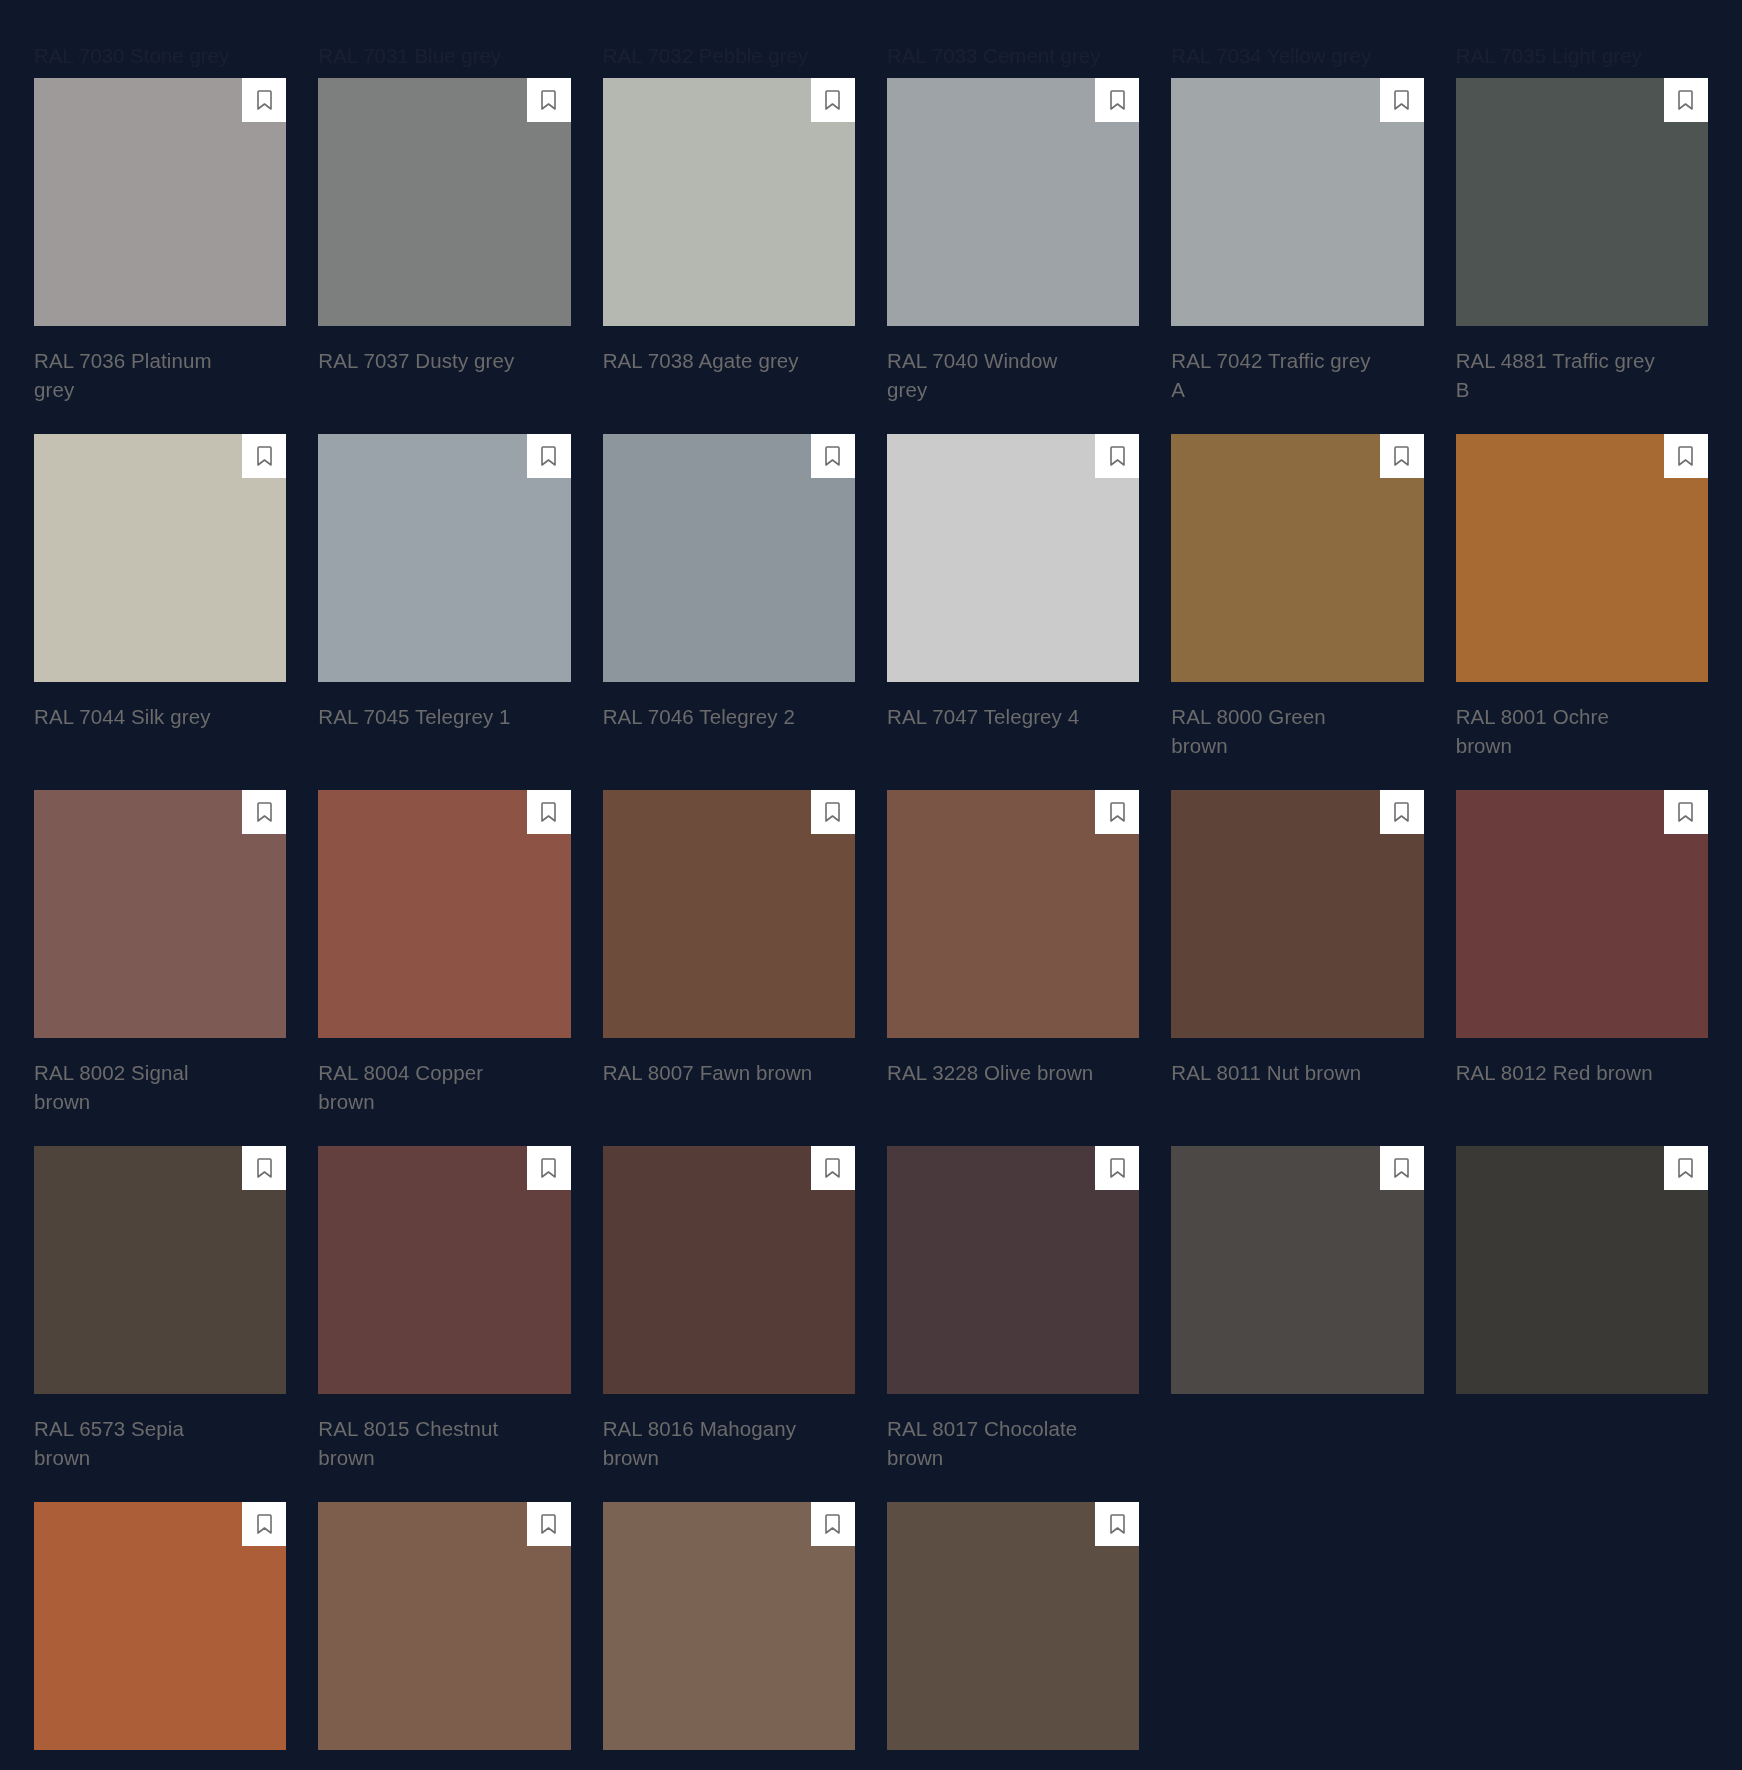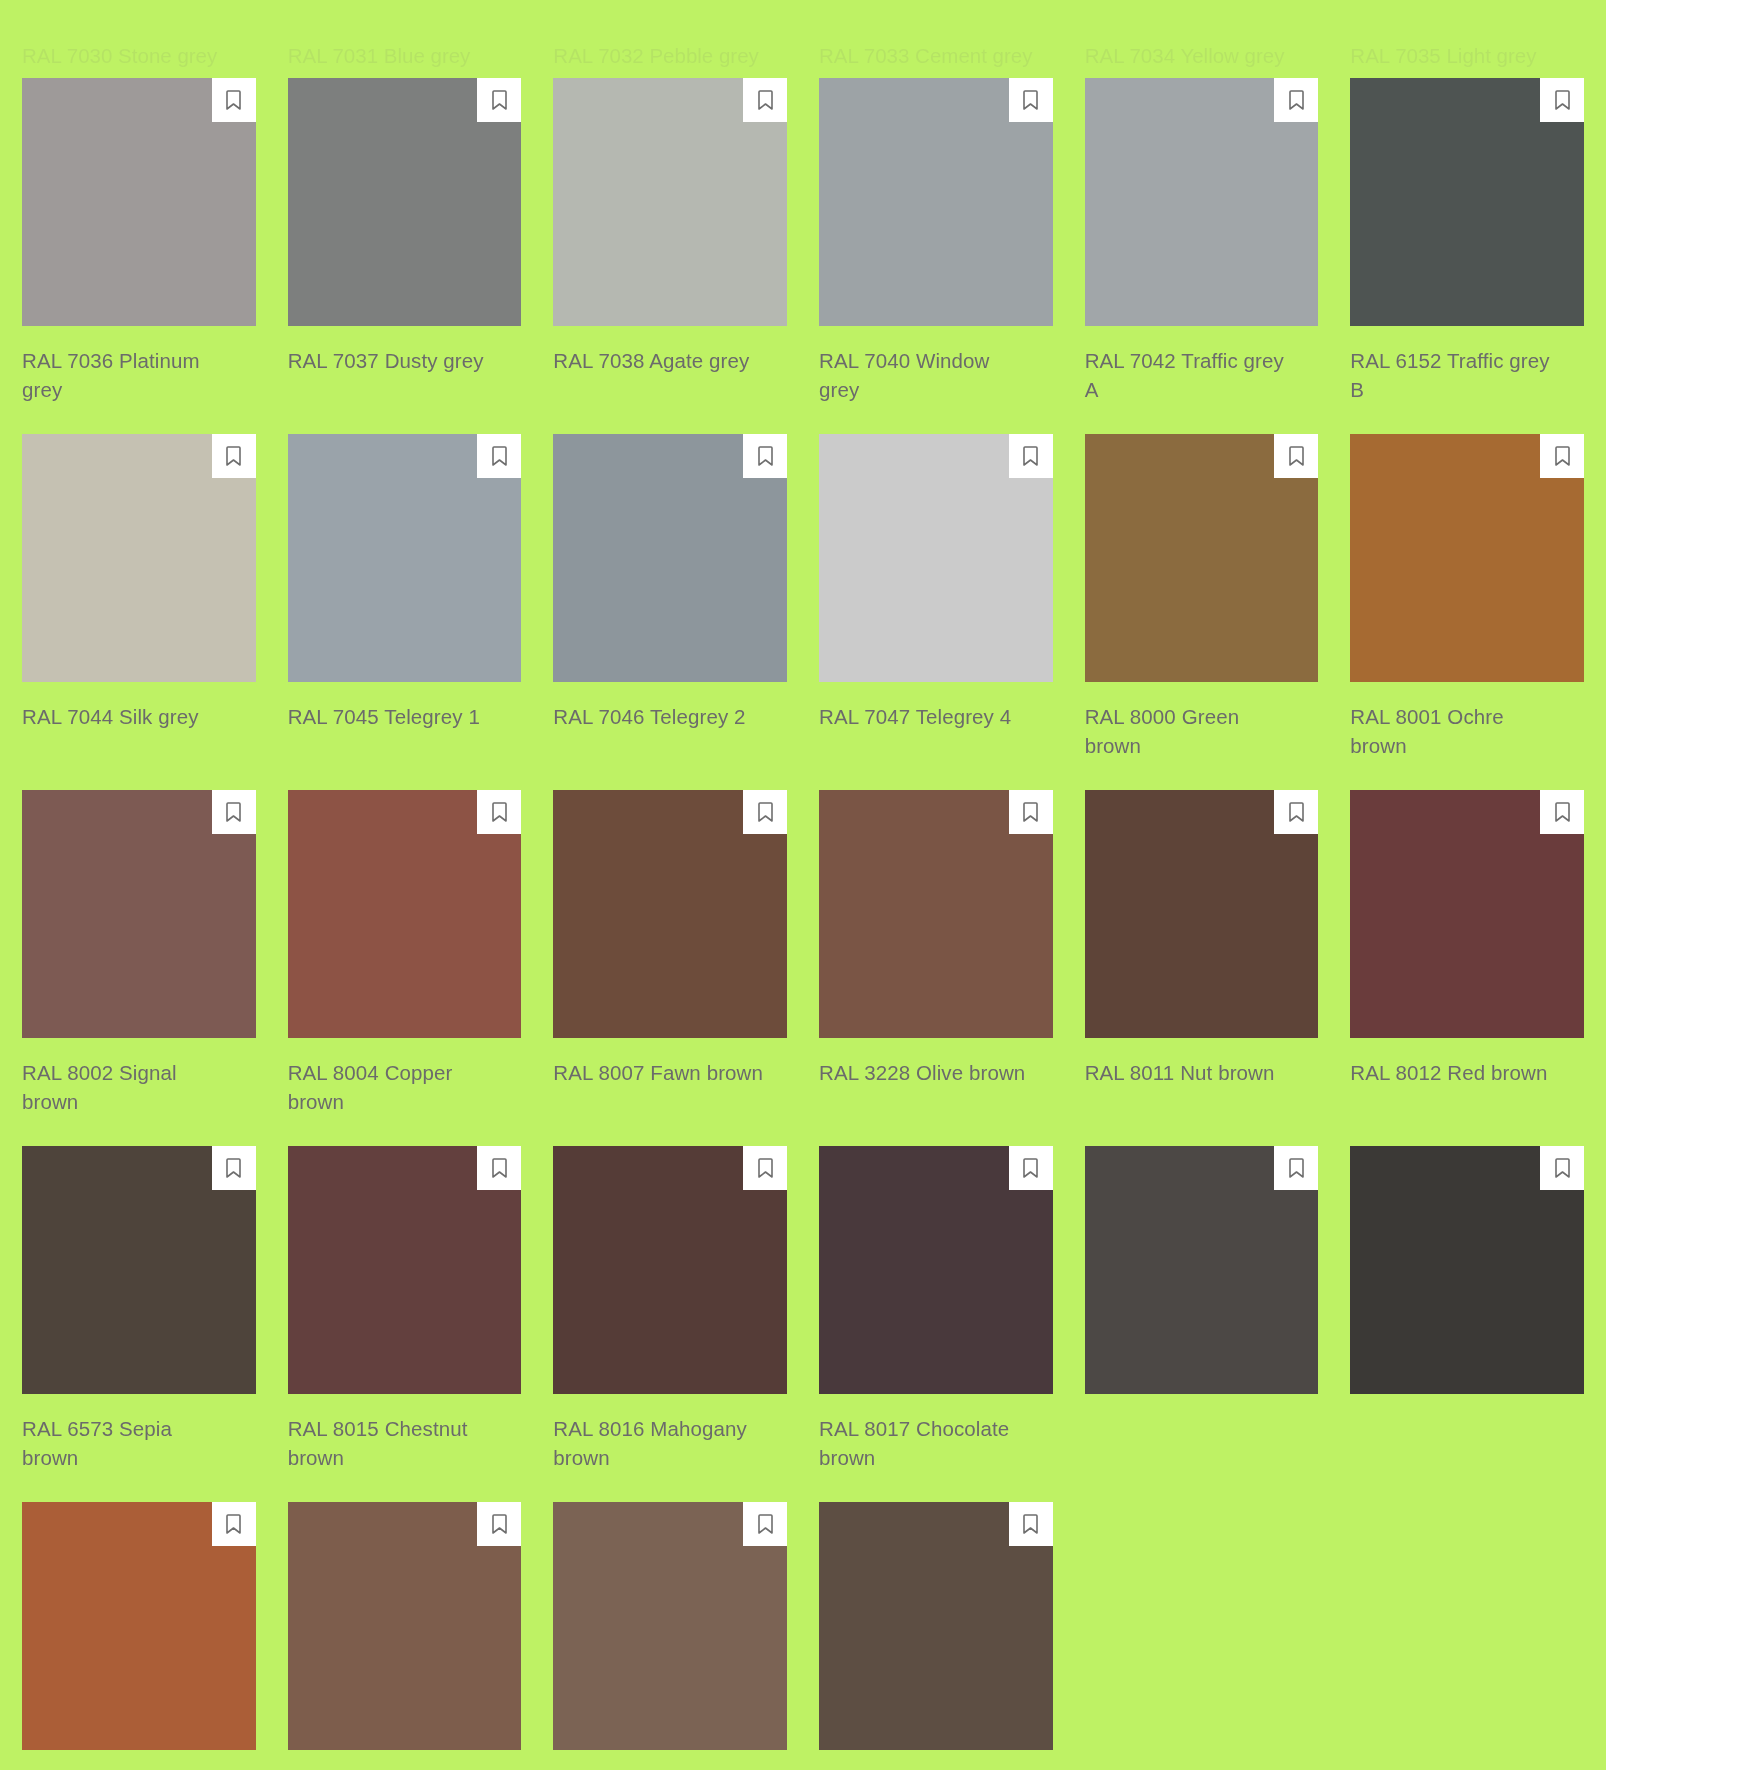--- a/index.html
+++ b/index.html
@@ -9,26 +9,26 @@
     padding: 0;
     background: #ffffff;
     width: 1742px;
   }
   body {
     font-family: "Liberation Sans", "DejaVu Sans", sans-serif;
     -webkit-font-smoothing: antialiased;
   }
 
   #swatch-page {
-    width: 1606px;
+    width: 1742px;
     min-height: 1770px;
-    background: #bef264;
+    background: #0f172a;
     position: relative;
     overflow: hidden;
-    padding: 0 22px;
+    padding: 0 34px;
   }
 
   
   #clipped-row {
     height: 78px;
     position: relative;
     overflow: hidden;
   }
   #clipped-row .clip-inner {
     position: absolute;
@@ -175,21 +175,21 @@
         <div class="swatch-label">RAL 7042 Traffic grey A</div>
       </div>
       <div class="swatch-card">
         <div class="swatch-chip" style="background-color: rgb(78, 84, 82);">
           <button class="bookmark-button" aria-label="Bookmark">
             <svg viewBox="0 0 19 22">
               <path d="M4 2 h11 a1 1 0 0 1 1 1 v17 l-6.5 -5 l-6.5 5 v-17 a1 1 0 0 1 1 -1 z"></path>
             </svg>
           </button>
         </div>
-        <div class="swatch-label">RAL 6152 Traffic grey B</div>
+        <div class="swatch-label">RAL 4881 Traffic grey B</div>
       </div>
       <div class="swatch-card">
         <div class="swatch-chip" style="background-color: rgb(197, 193, 178);">
           <button class="bookmark-button" aria-label="Bookmark">
             <svg viewBox="0 0 19 22">
               <path d="M4 2 h11 a1 1 0 0 1 1 1 v17 l-6.5 -5 l-6.5 5 v-17 a1 1 0 0 1 1 -1 z"></path>
             </svg>
           </button>
         </div>
         <div class="swatch-label">RAL 7044 Silk grey</div>

